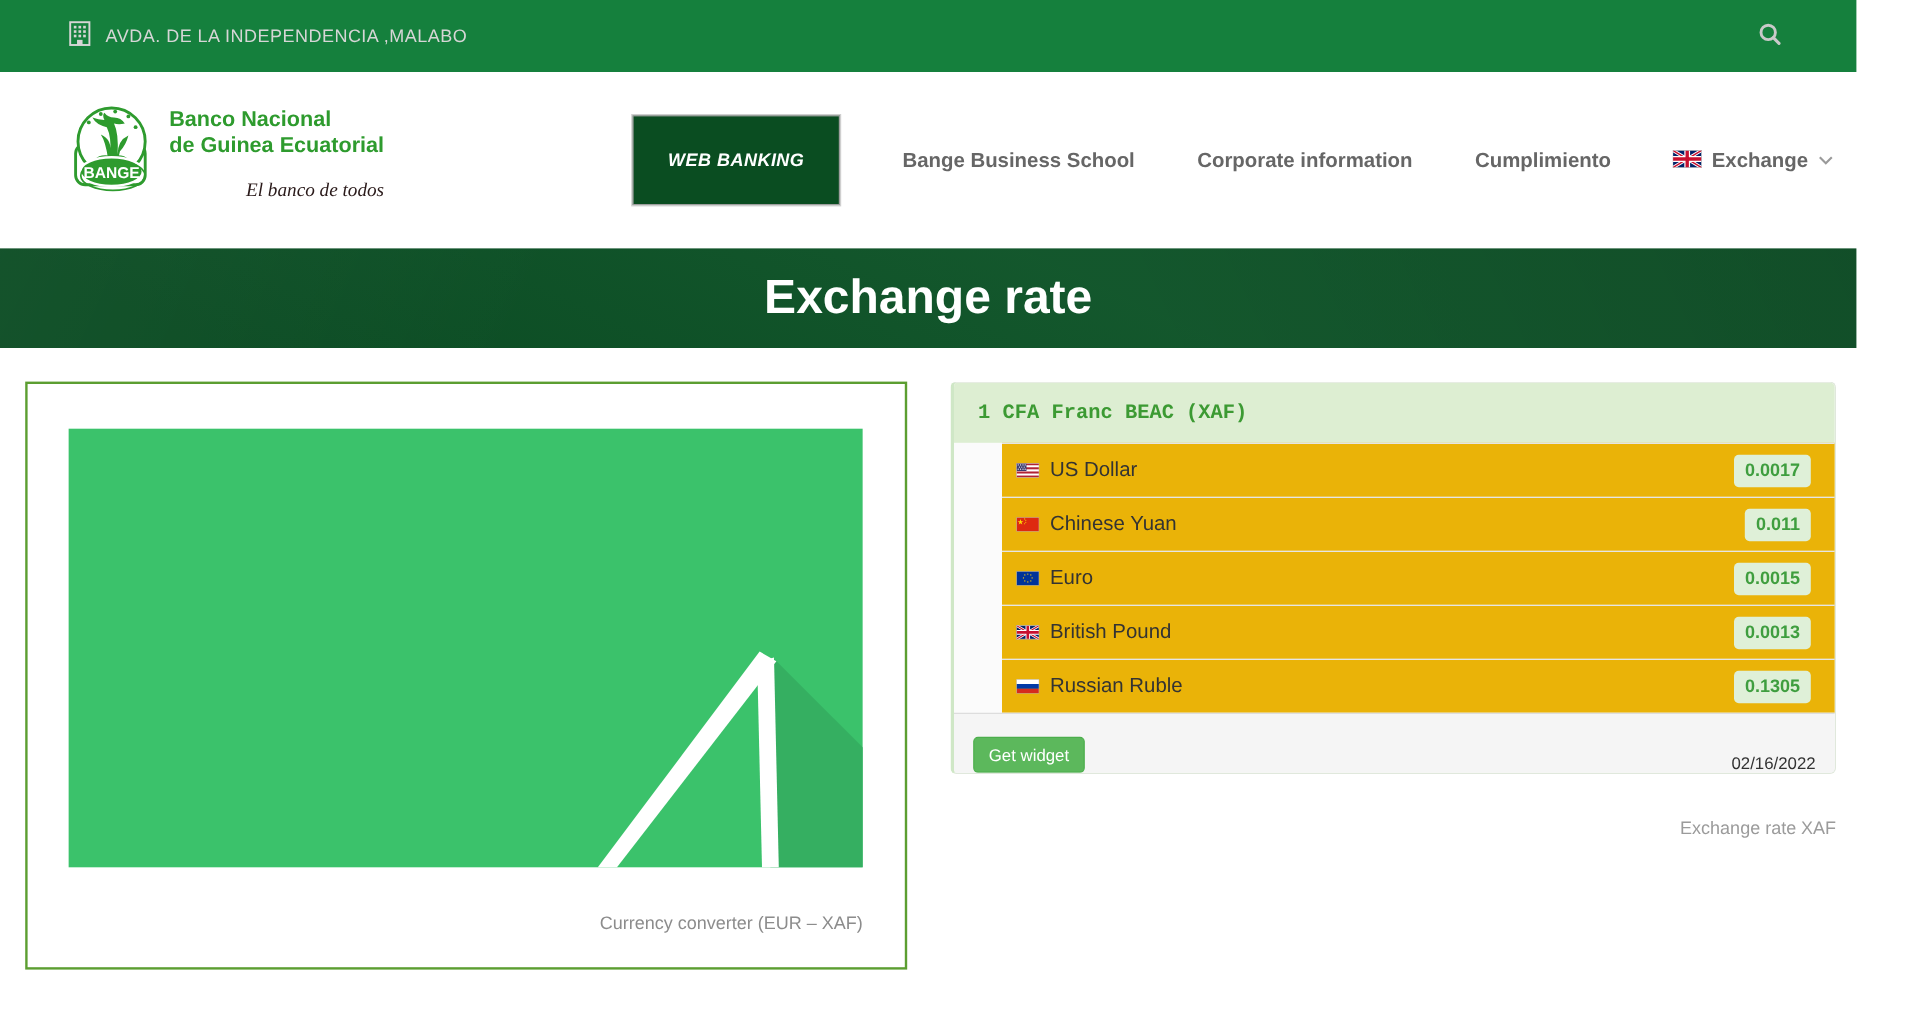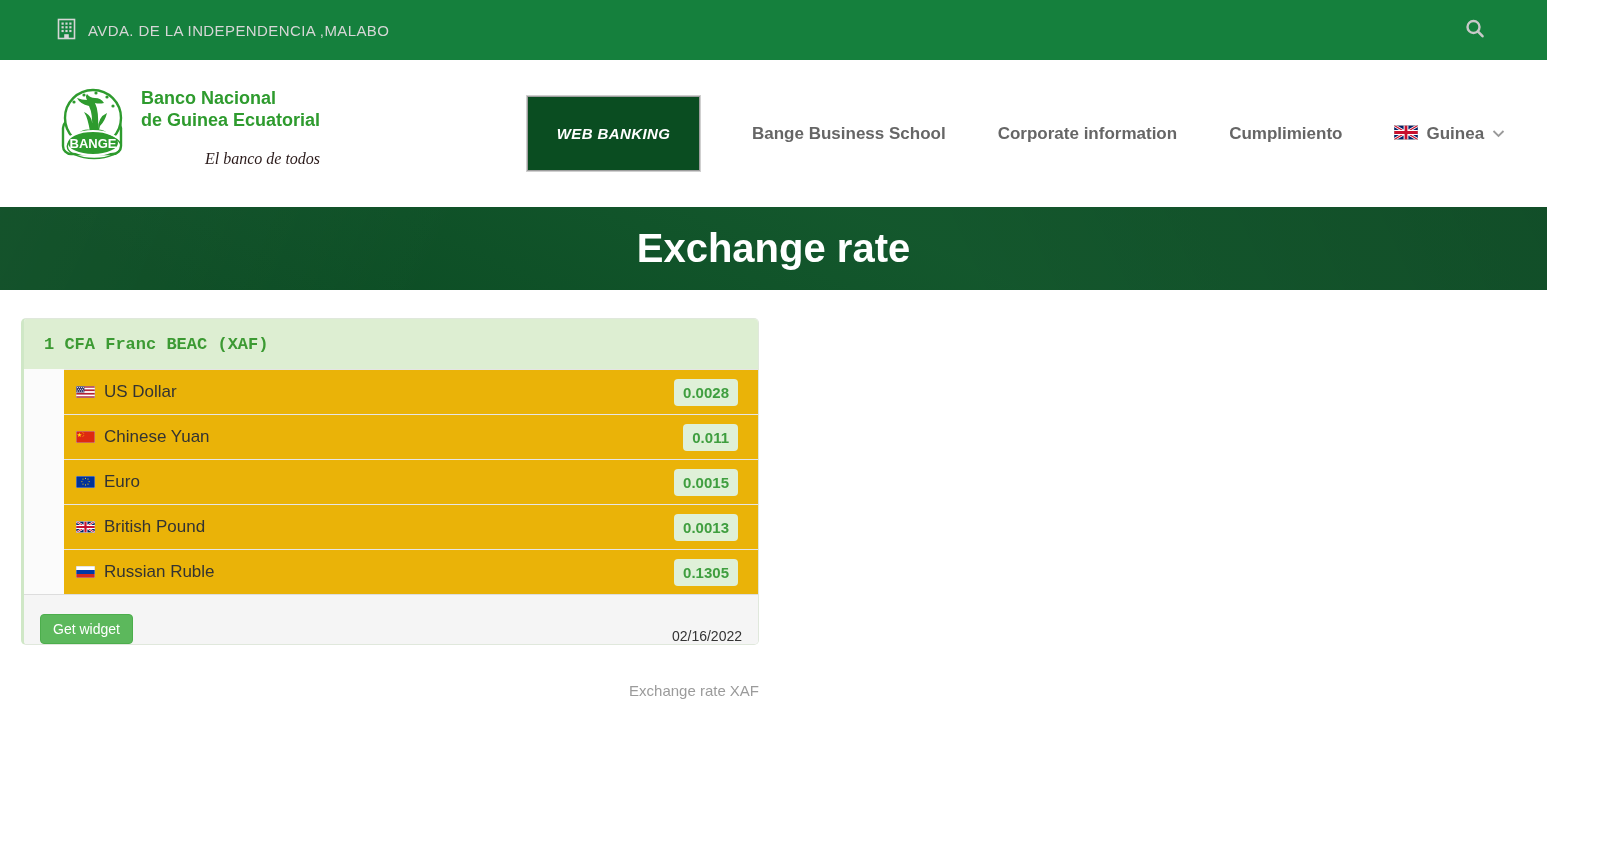--- a/index.html
+++ b/index.html
@@ -164,36 +164,47 @@
         <span>
           <svg width="24" height="15" viewBox="0 0 60 36">
             <rect width="60" height="36" fill="#012169"></rect>
             <path d="M0,0 L60,36 M60,0 L0,36" stroke="#fff" stroke-width="7"></path>
             <path d="M0,0 L60,36 M60,0 L0,36" stroke="#C8102E" stroke-width="3"></path>
             <path d="M30,0 V36 M0,18 H60" stroke="#fff" stroke-width="12"></path>
             <path d="M30,0 V36 M0,18 H60" stroke="#C8102E" stroke-width="7"></path>
             <rect width="60" height="36" fill="none" stroke="#bbb" stroke-width="1.5"></rect>
           </svg>
         </span>
-        <span class="lang-label">Guinea</span>
+        <span class="lang-label">Exchange</span>
         <span>
           <svg width="13" height="9" viewBox="0 0 13 9">
               <polyline points="1.5,2 6.5,7 11.5,2" fill="none" stroke="#9a9a9a" stroke-width="1.8"></polyline>
             </svg>
         </span>
       </button>
     </nav>
   </div>
 
   <div class="banner">
     <h1>Exchange rate</h1>
   </div>
 
   <div class="main">
 
+    <div class="converter-panel">
+      <span>
+        <svg class="converter-img" viewBox="0 0 662 366">
+          <rect width="662" height="366" fill="#3bc26b"></rect>
+          <polygon points="588,192 662,266 662,366 585,366" fill="#35af61"></polygon>
+          <polygon points="441,366 457,366 590,194 576,186" fill="#ffffff"></polygon>
+          <polygon points="574,195 588,191 592,366 578,366" fill="#ffffff"></polygon>
+        </svg>
+      </span>
+      <div class="converter-caption">Currency converter (EUR – XAF)</div>
+    </div>
 
     <div class="right-col">
       <div class="rates-widget">
         <div class="rates-header">1 CFA Franc BEAC (XAF)</div>
 
         <div class="rate-row">
           <span class="flag">
             <svg width="19" height="12" viewBox="0 0 19 12">
               <rect width="19" height="12" fill="#ffffff"></rect>
               <g fill="#B22234">
@@ -213,21 +224,21 @@
                   <circle cx="6.5" cy="3.2" r=".5"></circle>
                 <circle cx="1.5" cy="5" r=".5"></circle>
                   <circle cx="3.5" cy="5" r=".5"></circle>
                   <circle cx="5.5" cy="5" r=".5"></circle>
                   <circle cx="7.3" cy="5" r=".5"></circle>
               </g>
               <rect width="19" height="12" fill="none" stroke="#bbb" stroke-width=".8"></rect>
             </svg>
           </span>
           <span class="cur">US Dollar</span>
-          <span class="rate-pill">0.0028</span>
+          <span class="rate-pill">0.0017</span>
         </div>
 
         <div class="rate-row">
           <span class="flag">
             <svg width="19" height="12" viewBox="0 0 19 12">
               <rect width="19" height="12" fill="#DE2910"></rect>
               <path fill="#FFDE00" d="M3.4,1.6 4,3.3 5.8,3.3 4.3,4.4 4.9,6.1 3.4,5 1.9,6.1 2.5,4.4 1,3.3 2.8,3.3 z"></path>
               <g fill="#FFDE00">
                 <circle cx="6.9" cy="1.4" r=".45"></circle>
                   <circle cx="7.8" cy="2.6" r=".45"></circle>

